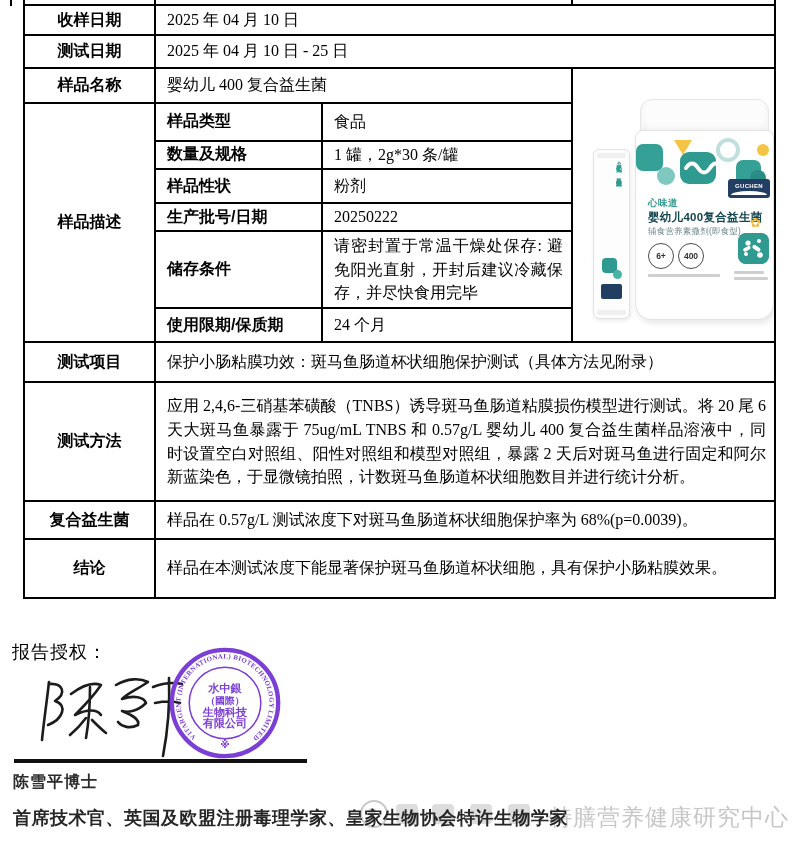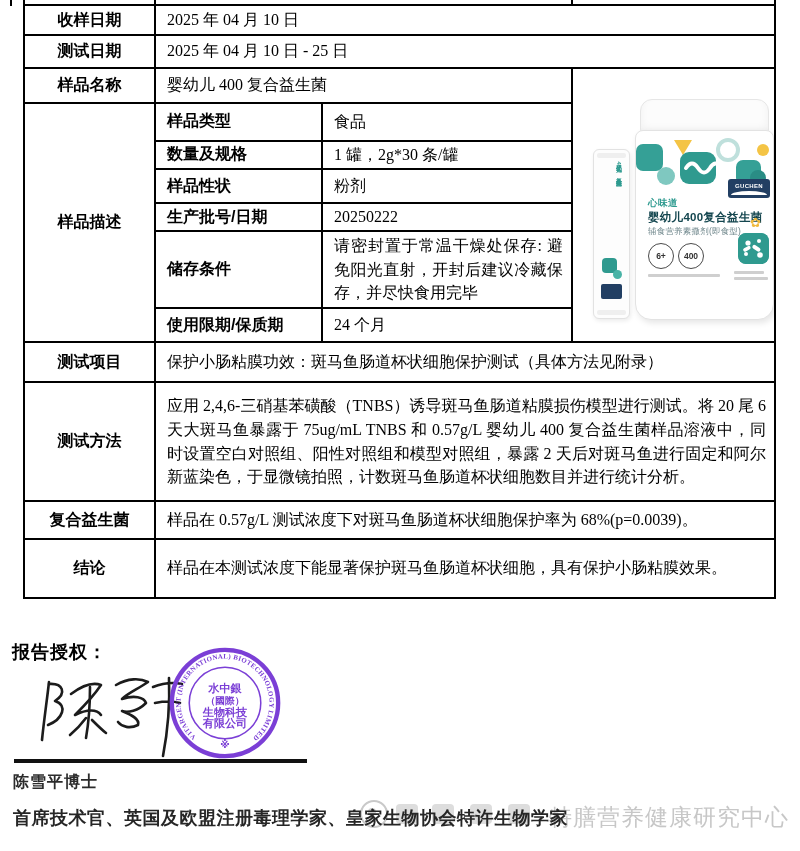--- a/index.html
+++ b/index.html
@@ -41,21 +41,21 @@
           color:#333;display:flex;align-items:center;justify-content:center;background:#fff;}
   .finebar{position:absolute;height:2.5px;background:#cfcfcf;border-radius:1px;}
   .guchen{position:absolute;left:92px;top:48px;width:42px;height:19px;background:#223f63;border-radius:3px;
           color:#fff;font-size:6px;font-weight:700;text-align:center;line-height:14px;letter-spacing:.3px;}
   .guchen::after{content:"";position:absolute;left:3px;bottom:3px;right:3px;height:4px;
           background:#fff;border-radius:50% 50% 0 0/100% 100% 0 0;}
   .flower{position:absolute;left:114px;top:84px;font-size:13px;color:#f0b93c;}
   .microtile{position:absolute;left:102px;top:102px;width:31px;height:31px;background:#2f9a8f;border-radius:8px;}
 
   
-  .auth-heading{position:absolute;left:12px;top:640px;font-size:18px;font-weight:700;letter-spacing:1px;text-align:right;}
+  .auth-heading{position:absolute;left:12px;top:640px;font-size:18px;font-weight:400;letter-spacing:1px;text-align:right;}
   .sig{position:absolute;left:34px;top:658px;}
   .stamp{position:absolute;left:167px;top:645px;}
   .sign-line{position:absolute;left:14px;top:759px;width:293px;height:3.5px;background:#111;}
   .signer-name{position:absolute;left:13px;top:772px;font-size:16px;font-weight:700;color:#2b2b2b;letter-spacing:1px;}
   .signer-title{position:absolute;left:13px;top:806px;font-size:18px;font-weight:700;color:#262626;z-index:2;letter-spacing:.5px;}
   .watermark{position:absolute;left:0;top:794px;width:800px;height:42px;z-index:1;}
   .wm-logo{position:absolute;left:360px;top:6px;width:24px;height:24px;border:2.5px solid #c9c9c9;border-radius:50%;}
   .wm-logo::after{content:"";position:absolute;left:6px;top:6px;width:8px;height:8px;background:#cfcfcf;border-radius:50%;}
   .wm-blob{position:absolute;top:10px;width:22px;height:20px;background:#d2d2d2;border-radius:4px;opacity:.75;}
   .wm-text{position:absolute;left:549px;top:8px;font-size:23px;color:#c7c7c7;letter-spacing:1px;white-space:nowrap;}

